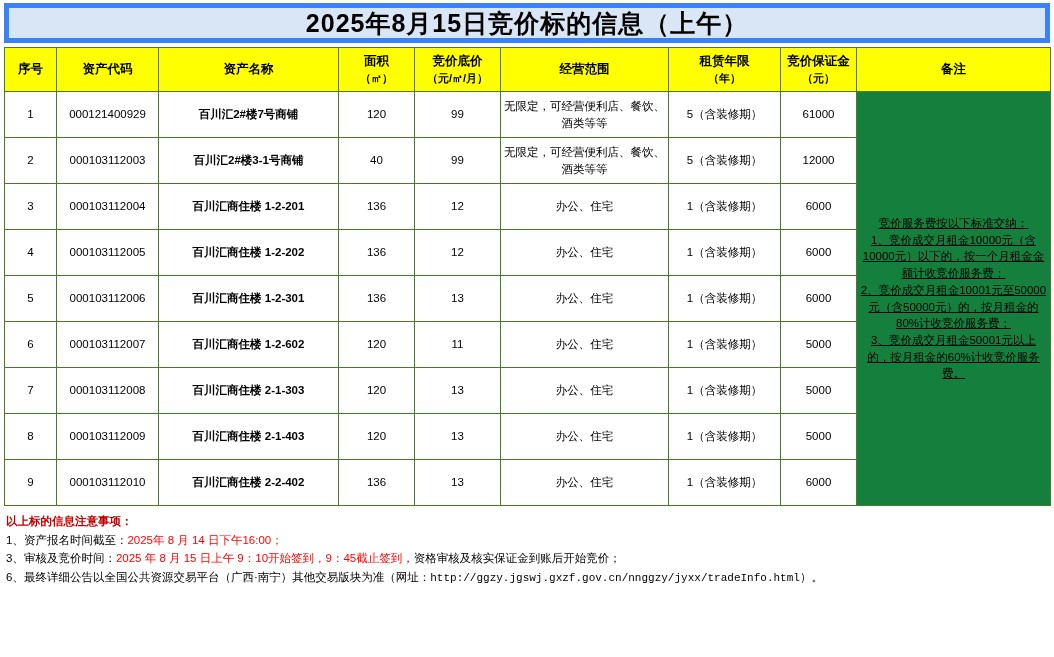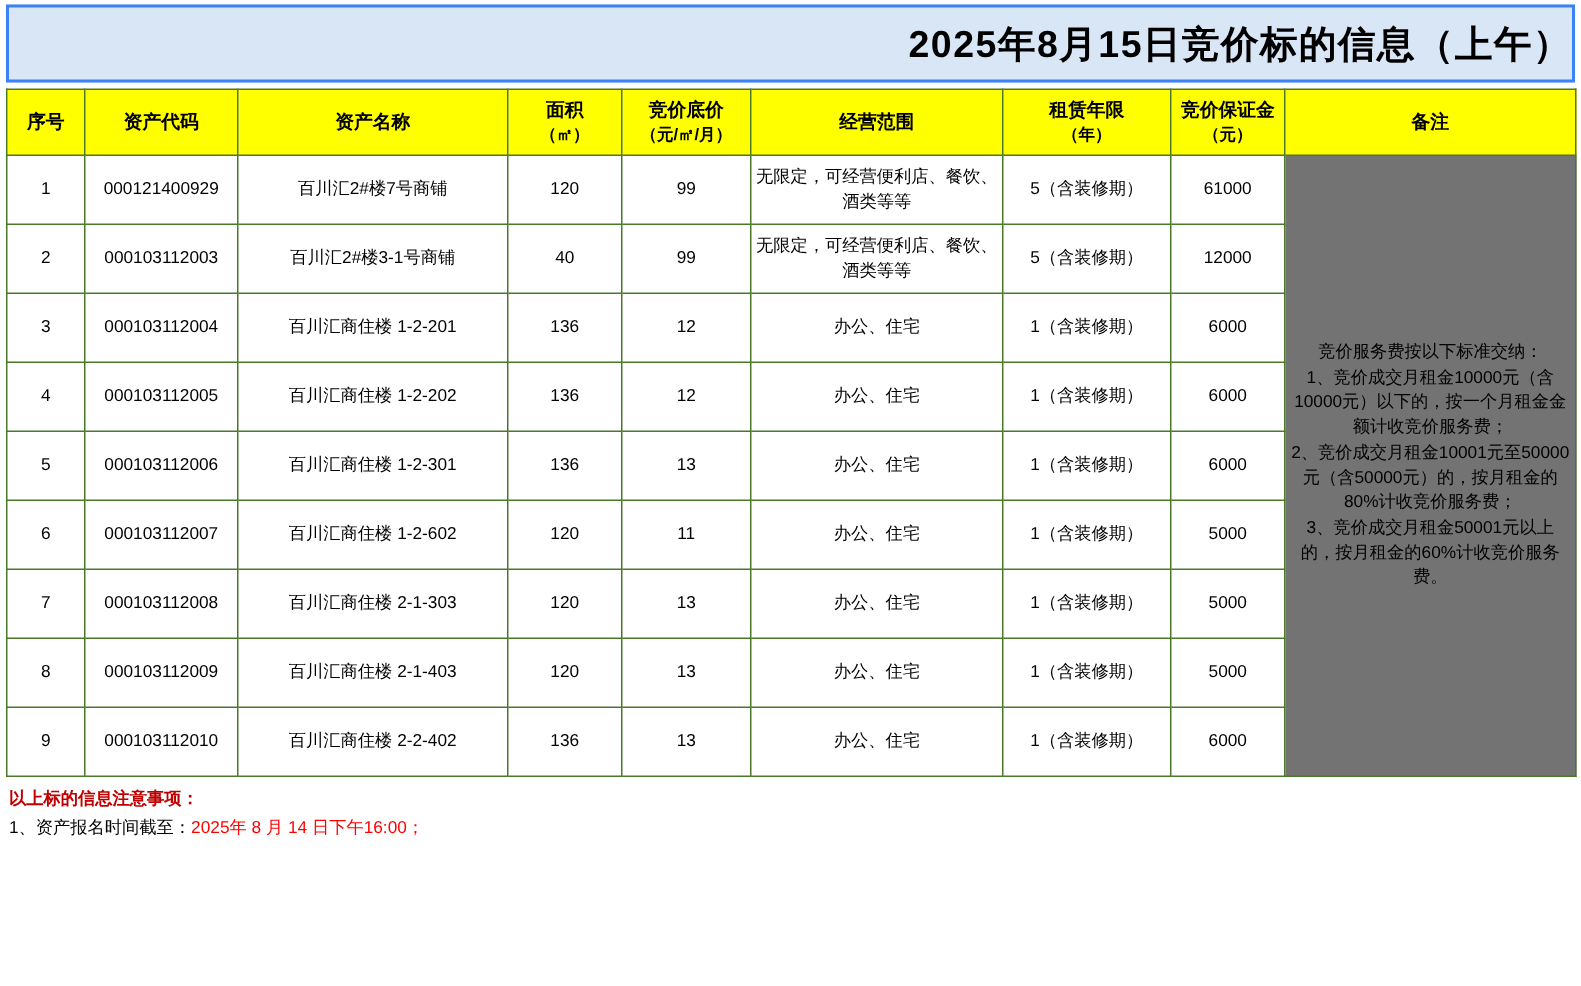--- a/index.html
+++ b/index.html
@@ -14,27 +14,27 @@
     overflow: hidden;
     color: #000;
   }
   .page {
     width: 1054px;
     height: 657px;
     position: relative;
     box-sizing: border-box;
   }
   .title-bar {
-    height: 52px;
+    height: 40px;
     background: #d9e6f5;
-    border: 2px solid #3b82f6;
+    border: 5px solid #3b82f6;
     box-sizing: border-box;
     display: flex;
     align-items: center;
-    justify-content: flex-end;
+    justify-content: center;
     margin: 3px 4px 4px 4px;
   }
   .title-bar .title-text {
     font-size: 25px;
     font-weight: bold;
     letter-spacing: 1px;
     color: #000;
   }
   table.main {
     border-collapse: collapse;
@@ -59,37 +59,38 @@
   }
   table.main thead th .sub {
     font-size: 11px;
     font-weight: bold;
     display: block;
   }
   table.main tbody td {
     height: 46px;
   }
   td.asset-name {
-    font-weight: normal;
+    font-weight: bold;
     font-size: 12.5px;
   }
   td.code {
     font-size: 11px;
   }
   td.scope {
     font-size: 11.5px;
     line-height: 1.5;
   }
   td.remark {
-    background: #737373;
+    background: #15803d;
     text-align: left;
     vertical-align: middle;
     font-size: 11.5px;
     line-height: 1.55;
     padding: 4px 6px;
+    text-decoration: underline;
   }
   td.remark .rm-line { display: block; }
   .notes {
     margin: 6px 6px 0 6px;
     font-size: 11.5px;
     line-height: 1.62;
   }
   .notes .n-head {
     font-weight: bold;
     color: #c00000;
@@ -228,15 +229,17 @@
         <td class="scope">办公、住宅</td>
         <td>1（含装修期）</td>
         <td>6000</td>
       </tr>
     </tbody>
   </table>
 
   <div class="notes">
     <div class="line n-head">以上标的信息注意事项：</div>
     <div class="line"><span>1、资产报名时间截至：</span><span class="red">2025年 8 月 14 日下午16:00；</span></div>
+    <div class="line"><span>3、审核及竞价时间：</span><span class="red">2025 年 8 月 15 日上午 9：10开始签到，9：45截止签到</span><span>，资格审核及核实保证金到账后开始竞价；</span></div>
+    <div class="line"><span>6、最终详细公告以全国公共资源交易平台（广西·南宁）其他交易版块为准（网址：</span><span class="mono">http://ggzy.jgswj.gxzf.gov.cn/nnggzy/jyxx/tradeInfo.html</span><span>）。</span></div>
   </div>
 
 </div>
 
 </body></html>

